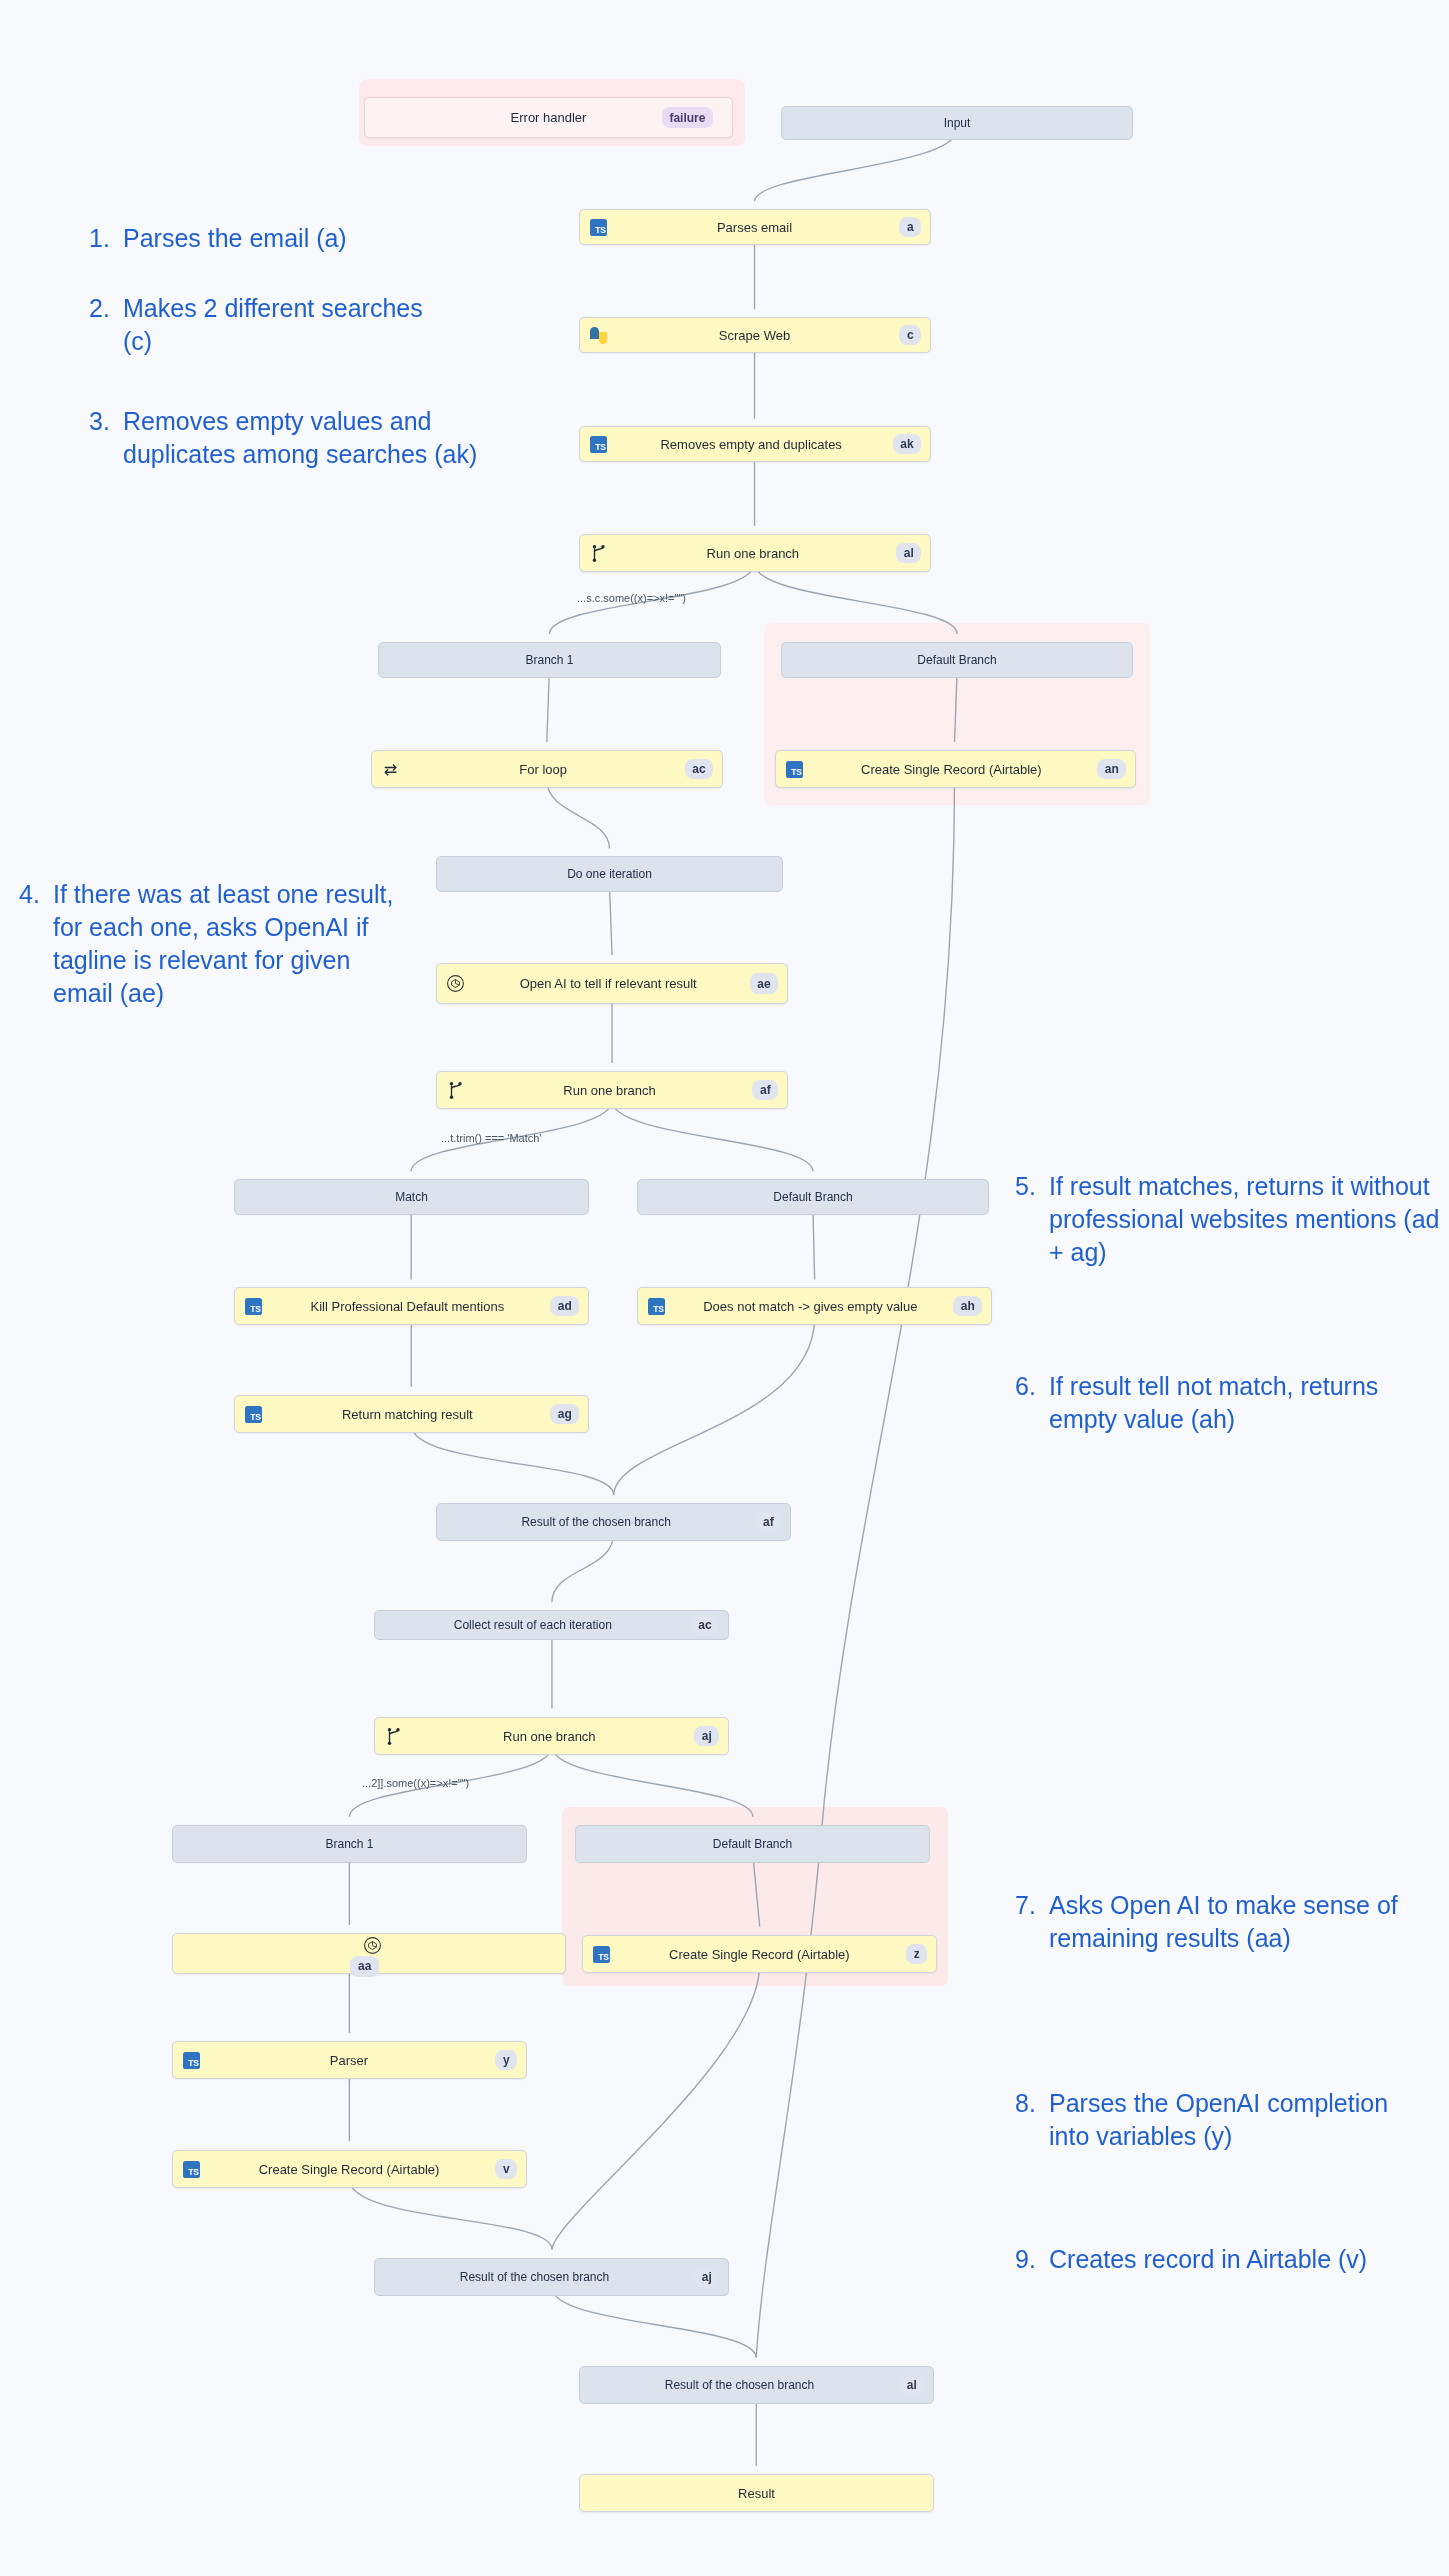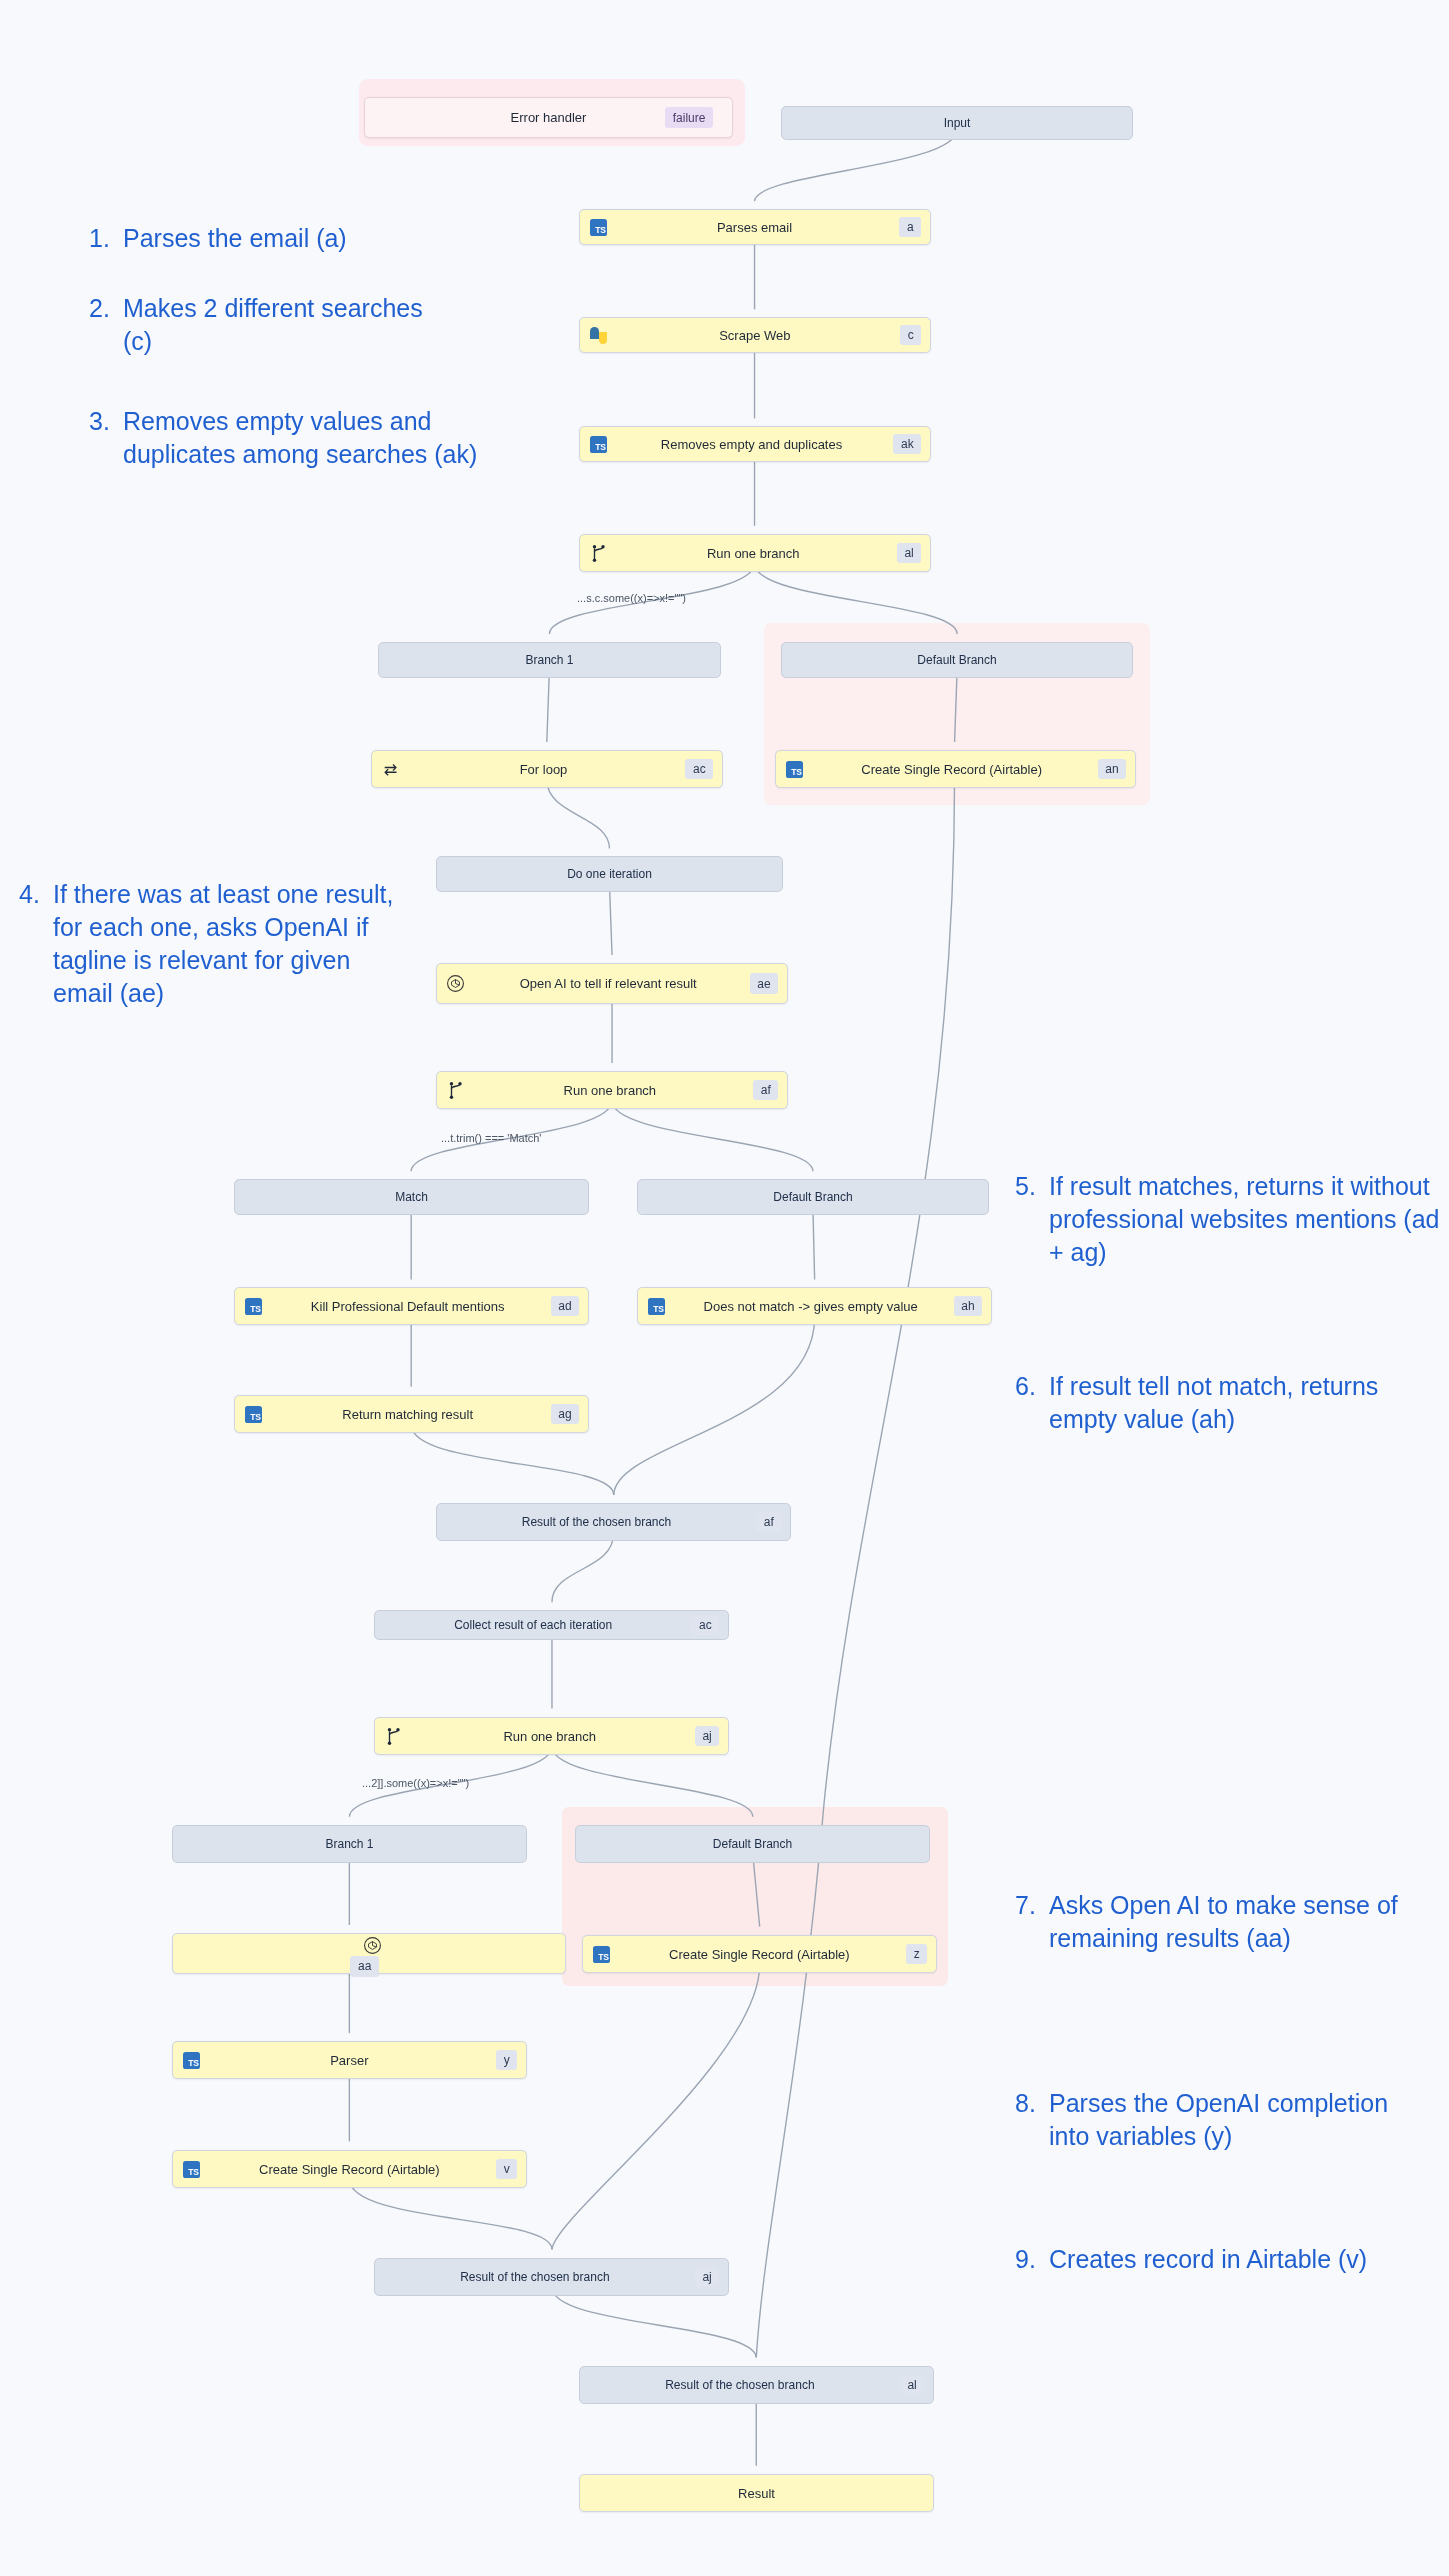--- a/index.html
+++ b/index.html
@@ -45,24 +45,24 @@
     text-align: center;
     padding: 0 5.2px;
     white-space: nowrap;
     overflow: hidden;
     text-overflow: ellipsis;
   }
   .node .badge {
     margin-right: 8.6px;
     background: #dfe4ef;
     color: #2e3b52;
-    border-radius: 3px;
+    border-radius: 8px;
     font-size: 12px;
     padding: 3.4px 7.7px;
-    font-weight: 400;
+    font-weight: 700;
   }
   .node .licon {
     width: 22px;
     height: 22px;
     margin-left: 7.7px;
     flex: 0 0 22px;
     display: flex;
     align-items: center;
     justify-content: center;
   }

